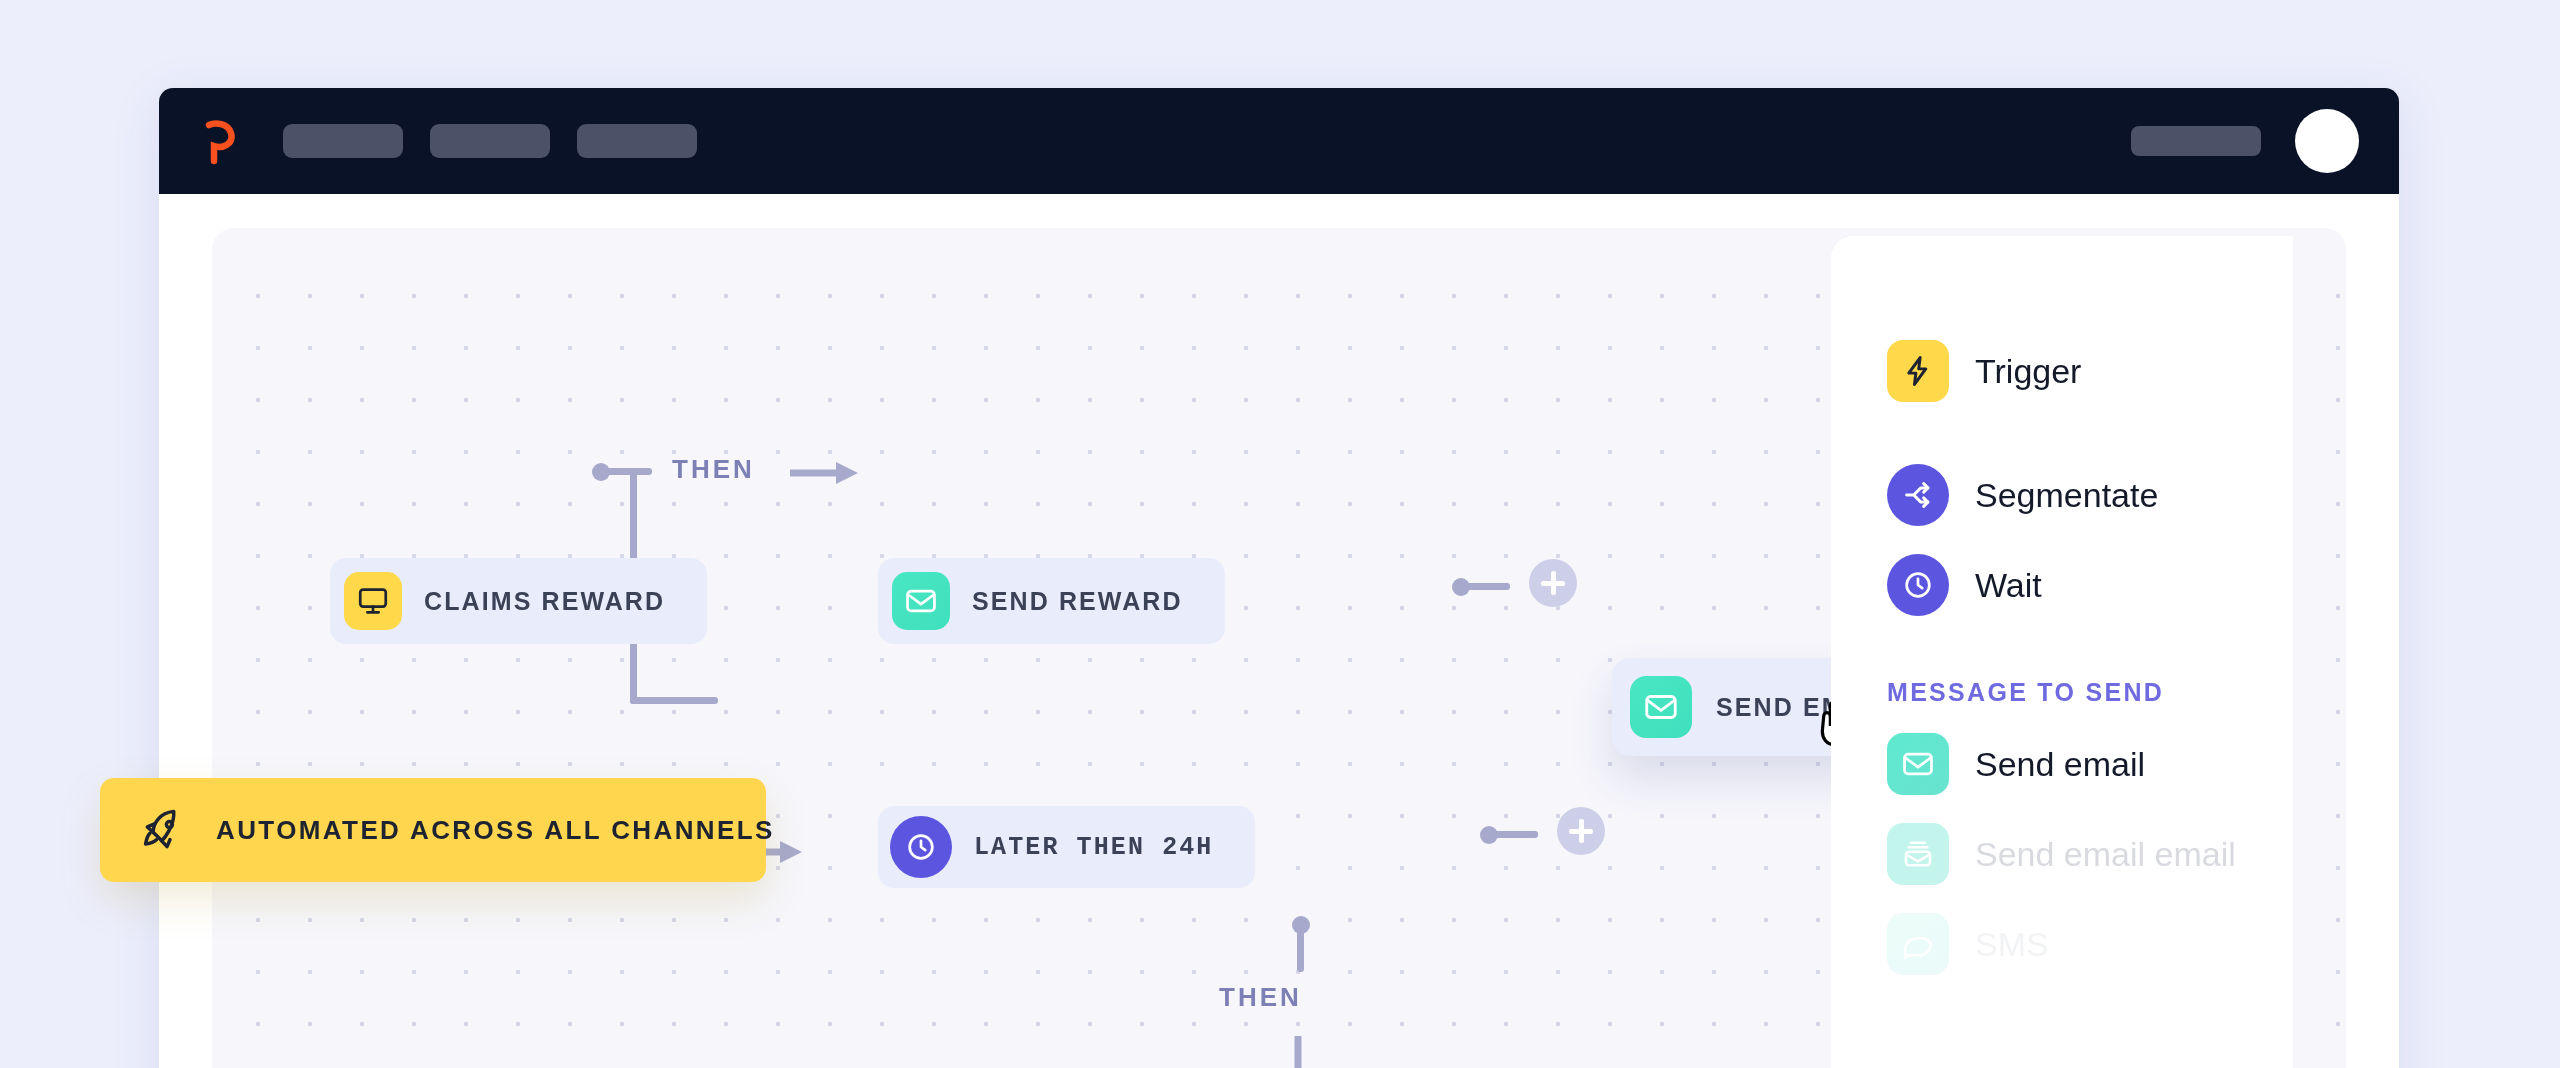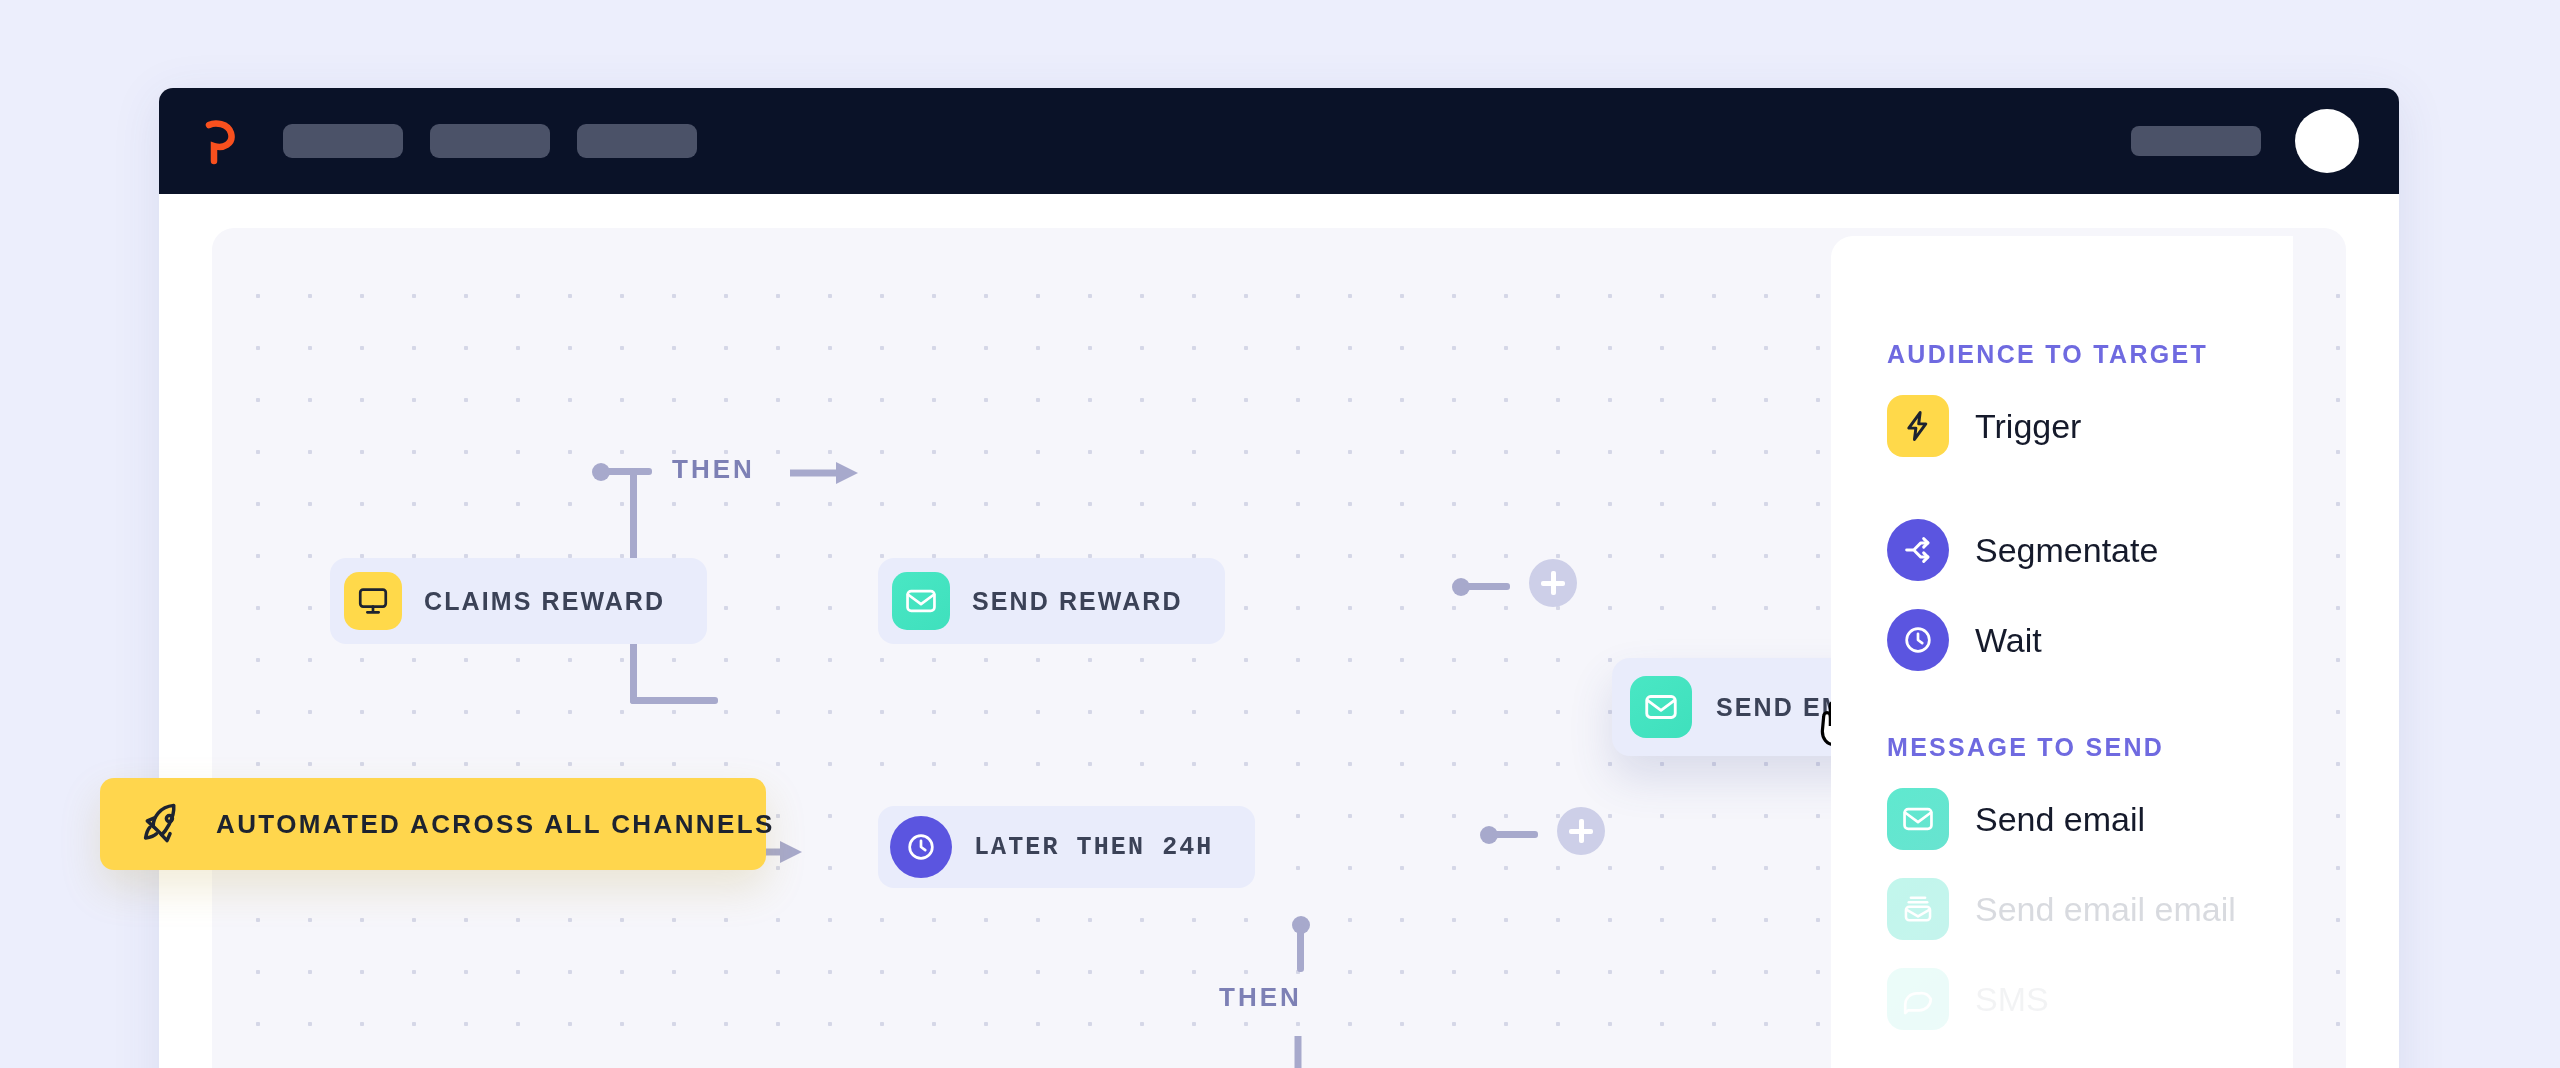--- a/index.html
+++ b/index.html
@@ -217,21 +217,21 @@
   .sec-gap { height: 34px; }
   .faded-1 { opacity: .38; }
   .faded-1 .p-label { color:#9aa0ad; }
   .faded-2 { opacity: .12; }
   .faded-2 .p-label { color:#9aa0ad; }
 
   
   #badge {
     position:absolute;
     left: 100px; top: 778px;
-    width: 666px; height: 92px;
+    width: 666px; height: 104px;
     background:#ffd64d;
     border-radius: 14px;
     display:flex; align-items:center;
     gap: 26px;
     padding-left: 38px;
     box-shadow: 0 18px 40px rgba(180,150,40,.18);
   }
   #badge .badge-label {
     font-size: 26px; font-weight:700;
     letter-spacing: 2.4px;
@@ -372,21 +372,20 @@
                    L27 26 C27 36 22 41 15 41 C9 41 6 36 6 31 Z"></path>
           <path d="M12 20 L12 27" fill="none"></path>
           <path d="M17 19 L17 27" fill="none"></path>
           <path d="M22 19 L22 27" fill="none"></path>
         </g>
       </svg>
     </div>
 
     <div id="side-panel">
 
-      <div class="panel-heading">AUDIENCE TO TARGET</div>
       <div class="panel-item">
         <div class="p-icon-sq yellow">
           <svg width="34" height="34" viewBox="0 0 24 24" fill="none" stroke="#1d2330" stroke-width="2.1" stroke-linejoin="round" stroke-linecap="round">
             <path d="M13.5 2.5 5.5 13.5h5l-1 8 8-11h-5z"></path>
           </svg>
         </div>
         <div class="p-label">Trigger</div>
       </div>
 
       <div class="sec-gap"></div>

